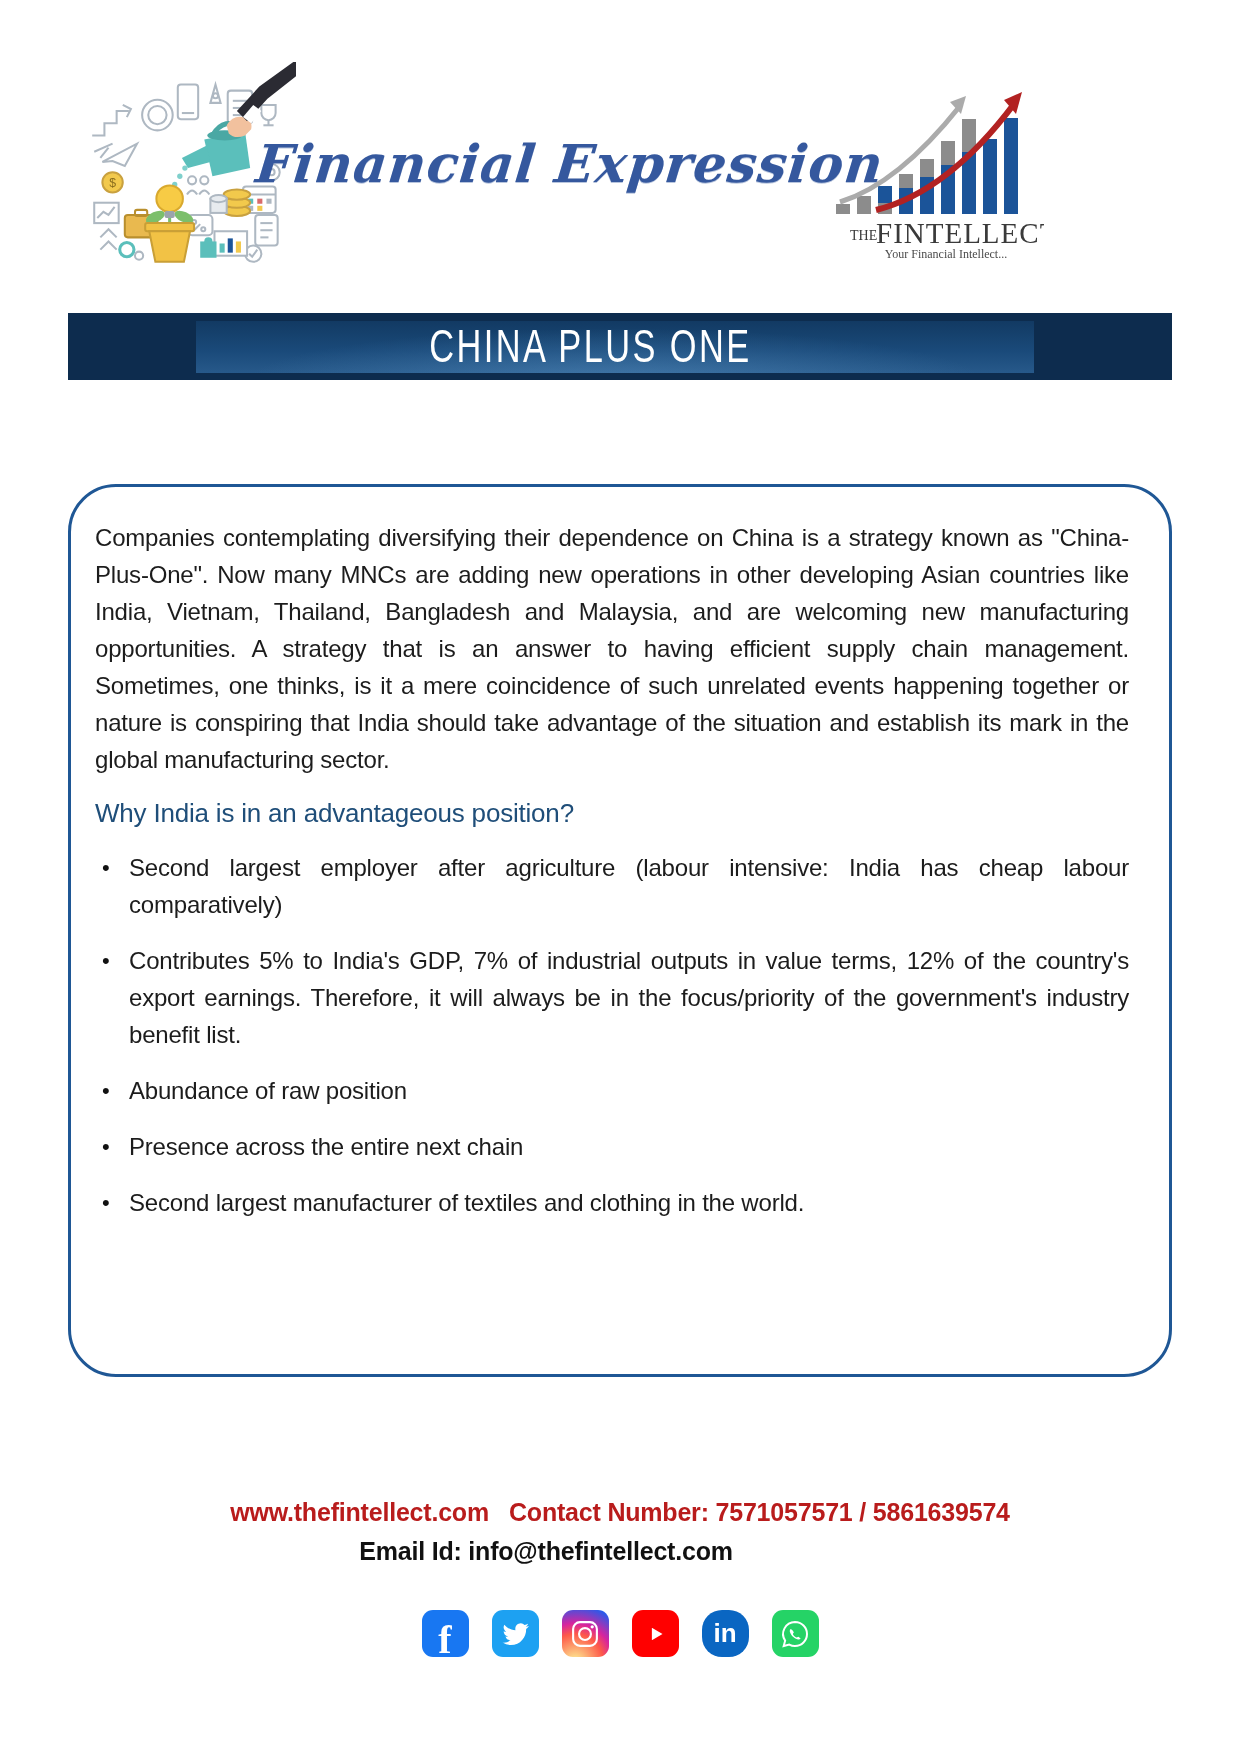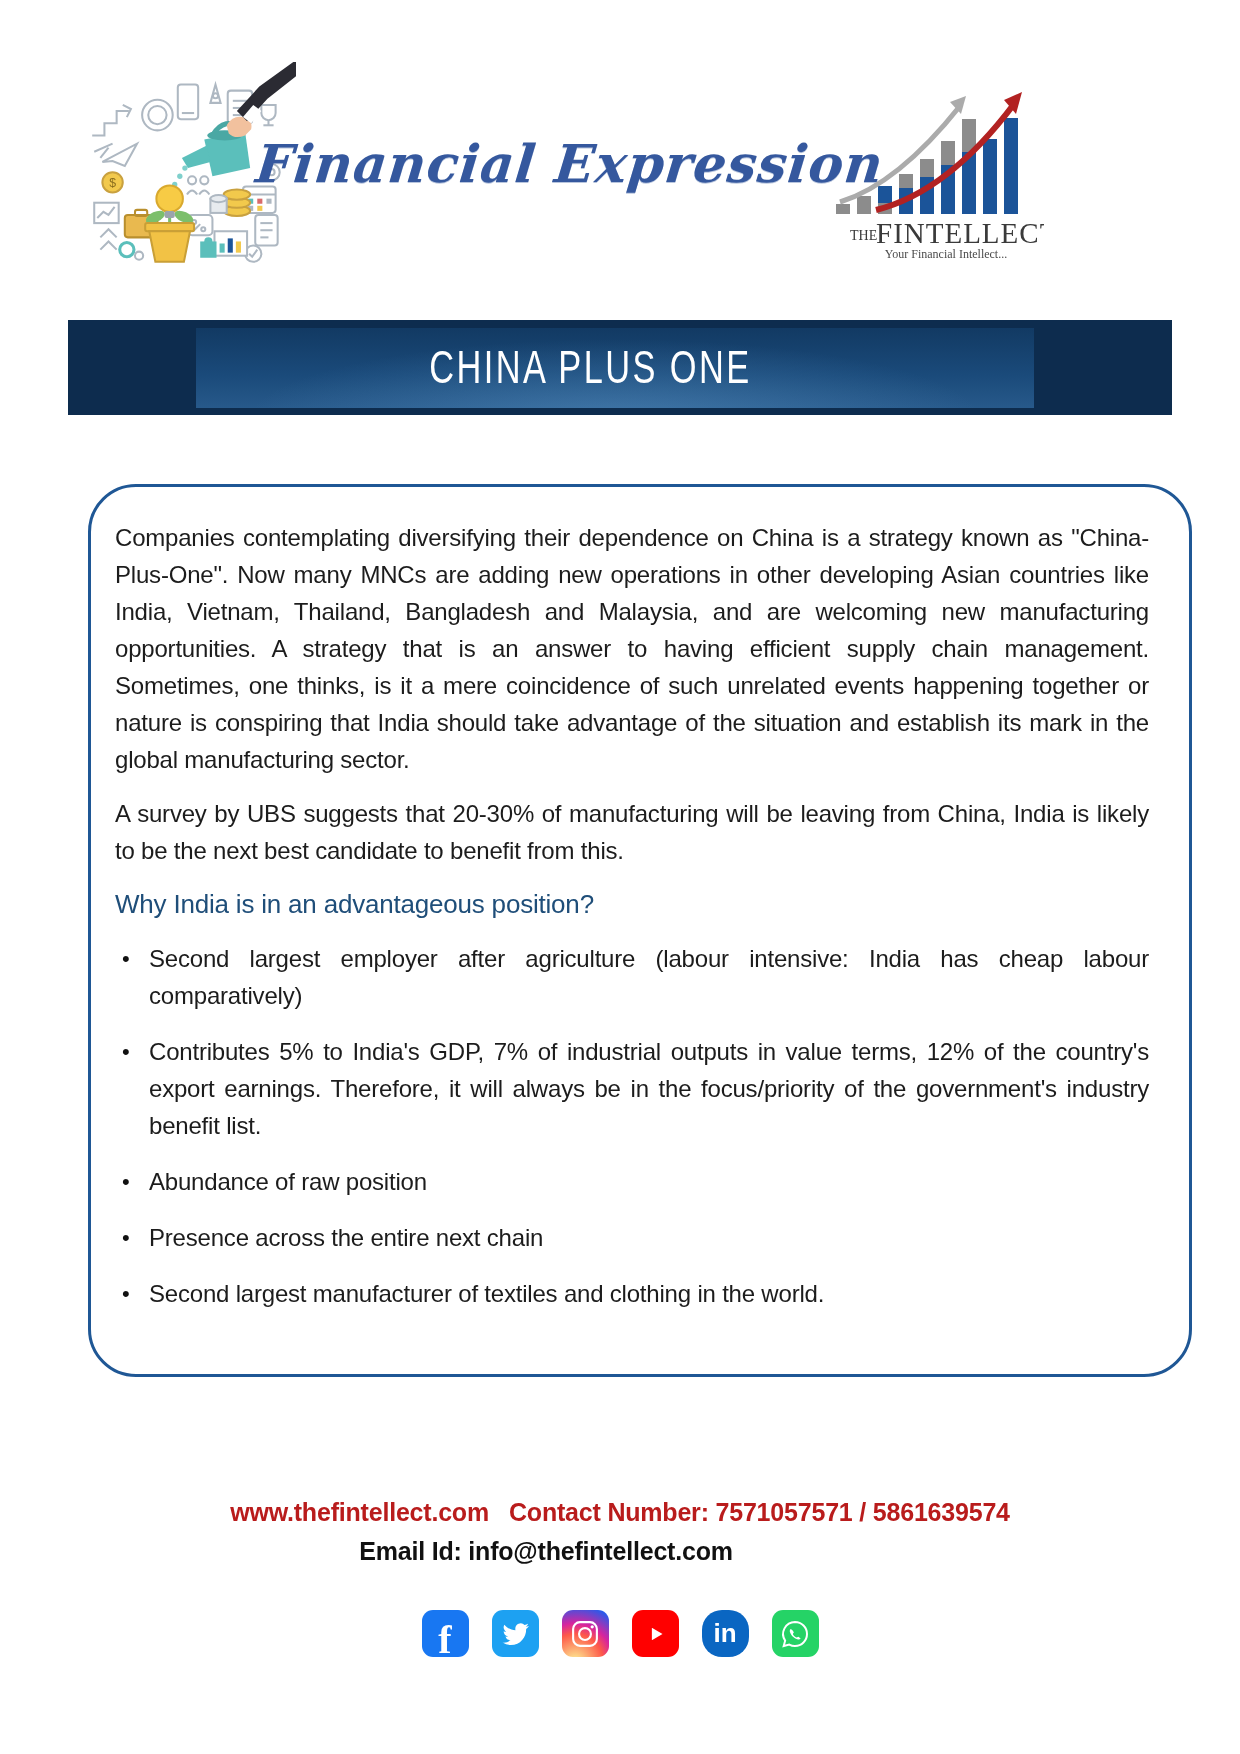--- a/index.html
+++ b/index.html
@@ -18,21 +18,21 @@
     font-family:"DejaVu Serif",serif;font-style:italic;font-weight:bold;
     font-size:52px;letter-spacing:1px;color:#35589E;
     transform:skewX(-6deg);
     text-shadow:0 1px 0 rgba(53,88,158,.35);
     white-space:nowrap;
   }
   .logo-right{position:absolute;left:828px;top:74px;width:216px;height:190px;}
 
   
   .banner{
-    position:absolute;left:68px;top:320px;width:1104px;height:95px;
+    position:absolute;left:68px;top:313px;width:1104px;height:67px;
     background:#0D2C4E;
   }
   .banner-inner{
     position:absolute;left:128px;right:138px;top:8px;bottom:7px;
     background:
       radial-gradient(ellipse at 50% 115%, rgba(105,165,215,.38), rgba(0,0,0,0) 62%),
       linear-gradient(180deg,#123a63 0%,#1a4a7a 58%,#27598a 100%);
   }
   .banner-title{
     position:absolute;left:0;right:60px;top:0;bottom:0;
@@ -44,21 +44,20 @@
 
   
   .article-box{
     position:absolute;left:68px;top:484px;width:1104px;height:893px;
     box-sizing:border-box;
     border:3px solid #1F5795;border-radius:48px;
     padding:32px 40px 0 24px;
     color:#1c1c1c;
     font-size:24px;line-height:37px;letter-spacing:-.2px;
     text-align:justify;
-    margin-left:20px;
   }
   .article-box p{margin:0 0 17px 0;}
   .article-heading{
     margin:2px 0 20px 0;
     color:#1F4E79;font-size:26px;text-align:left;
   }
   ul.bullets{list-style:none;margin:0;padding:0;}
   ul.bullets li{
     position:relative;
     padding-left:34px;margin-bottom:19px;
@@ -250,21 +249,20 @@
 
   <div class="banner">
     <div class="banner-inner"></div>
     <div class="banner-title">
       <span>CHINA PLUS ONE</span>
     </div>
   </div>
 
   <div class="article-box">
     <p>Companies contemplating diversifying their dependence on China is a strategy known as "China-Plus-One". Now many MNCs are adding new operations in other developing Asian countries like India, Vietnam, Thailand, Bangladesh and Malaysia, and are welcoming new manufacturing opportunities. A strategy that is an answer to having efficient supply chain management. Sometimes, one thinks, is it a mere coincidence of such unrelated events happening together or nature is conspiring that India should take advantage of the situation and establish its mark in the global manufacturing sector.</p>
-    <p>A survey by UBS suggests that 20-30% of manufacturing will be leaving from China, India is likely to be the next best candidate to benefit from this.</p>
     <p class="article-heading">Why India is in an advantageous position?</p>
     <ul class="bullets">
       <li><span class="dot">•</span><span>Second largest employer after agriculture (labour intensive: India has cheap labour comparatively)</span></li>
       <li><span class="dot">•</span><span>Contributes 5% to India's GDP, 7% of industrial outputs in value terms, 12% of the country's export earnings. Therefore, it will always be in the focus/priority of the government's industry benefit list.</span></li>
       <li><span class="dot">•</span><span>Abundance of raw position</span></li>
       <li><span class="dot">•</span><span>Presence across the entire next chain</span></li>
       <li><span class="dot">•</span><span>Second largest manufacturer of textiles and clothing in the world.</span></li>
     </ul>
   </div>
 

